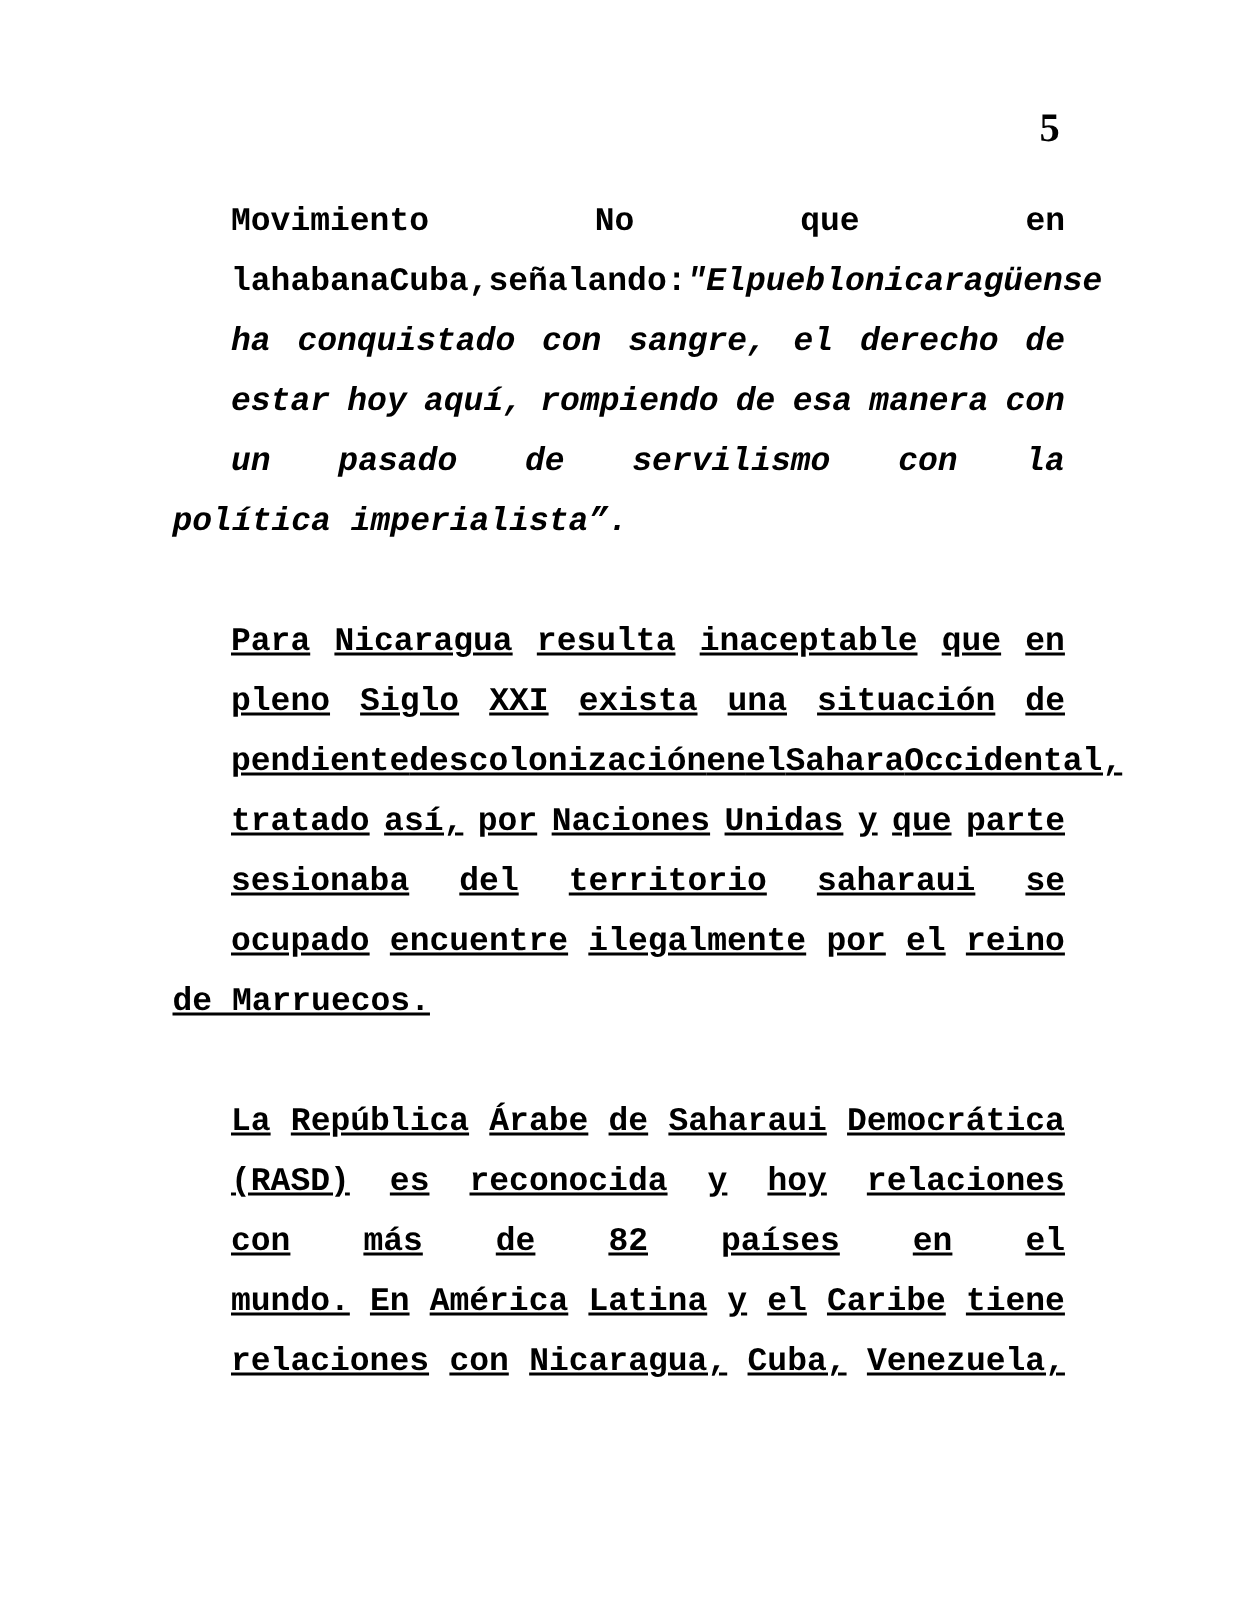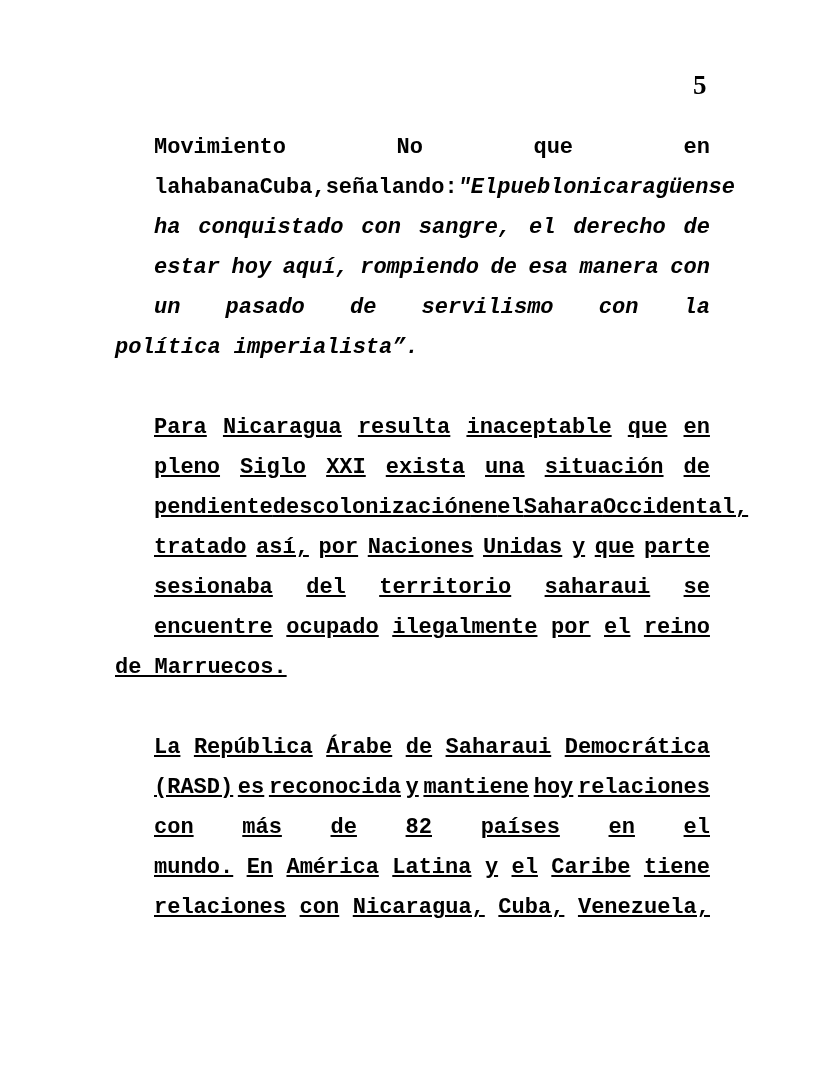--- a/index.html
+++ b/index.html
@@ -140,22 +140,22 @@
           <span>parte</span>
         </div>
         <div class="line just">
           <span>sesionaba</span>
           <span>del</span>
           <span>territorio</span>
           <span>saharaui</span>
           <span>se</span>
         </div>
         <div class="line just">
+          <span>ocupado</span>
           <span>encuentre</span>
-          <span>ocupado</span>
           <span>ilegalmente</span>
           <span>por</span>
           <span>el</span>
           <span>reino</span>
         </div>
         <div class="line last"><span>de Marruecos.</span></div>
       </div>
       <div class="para">
         <div class="line just">
           <span>La</span>
@@ -163,21 +163,20 @@
           <span>Árabe</span>
           <span>de</span>
           <span>Saharaui</span>
           <span>Democrática</span>
         </div>
         <div class="line just">
           <span>(RASD)</span>
           <span>es</span>
           <span>reconocida</span>
           <span>y</span>
-          <span>mantiene</span>
           <span>hoy</span>
           <span>relaciones</span>
         </div>
         <div class="line just">
           <span>con</span>
           <span>más</span>
           <span>de</span>
           <span>82</span>
           <span>países</span>
           <span>en</span>

